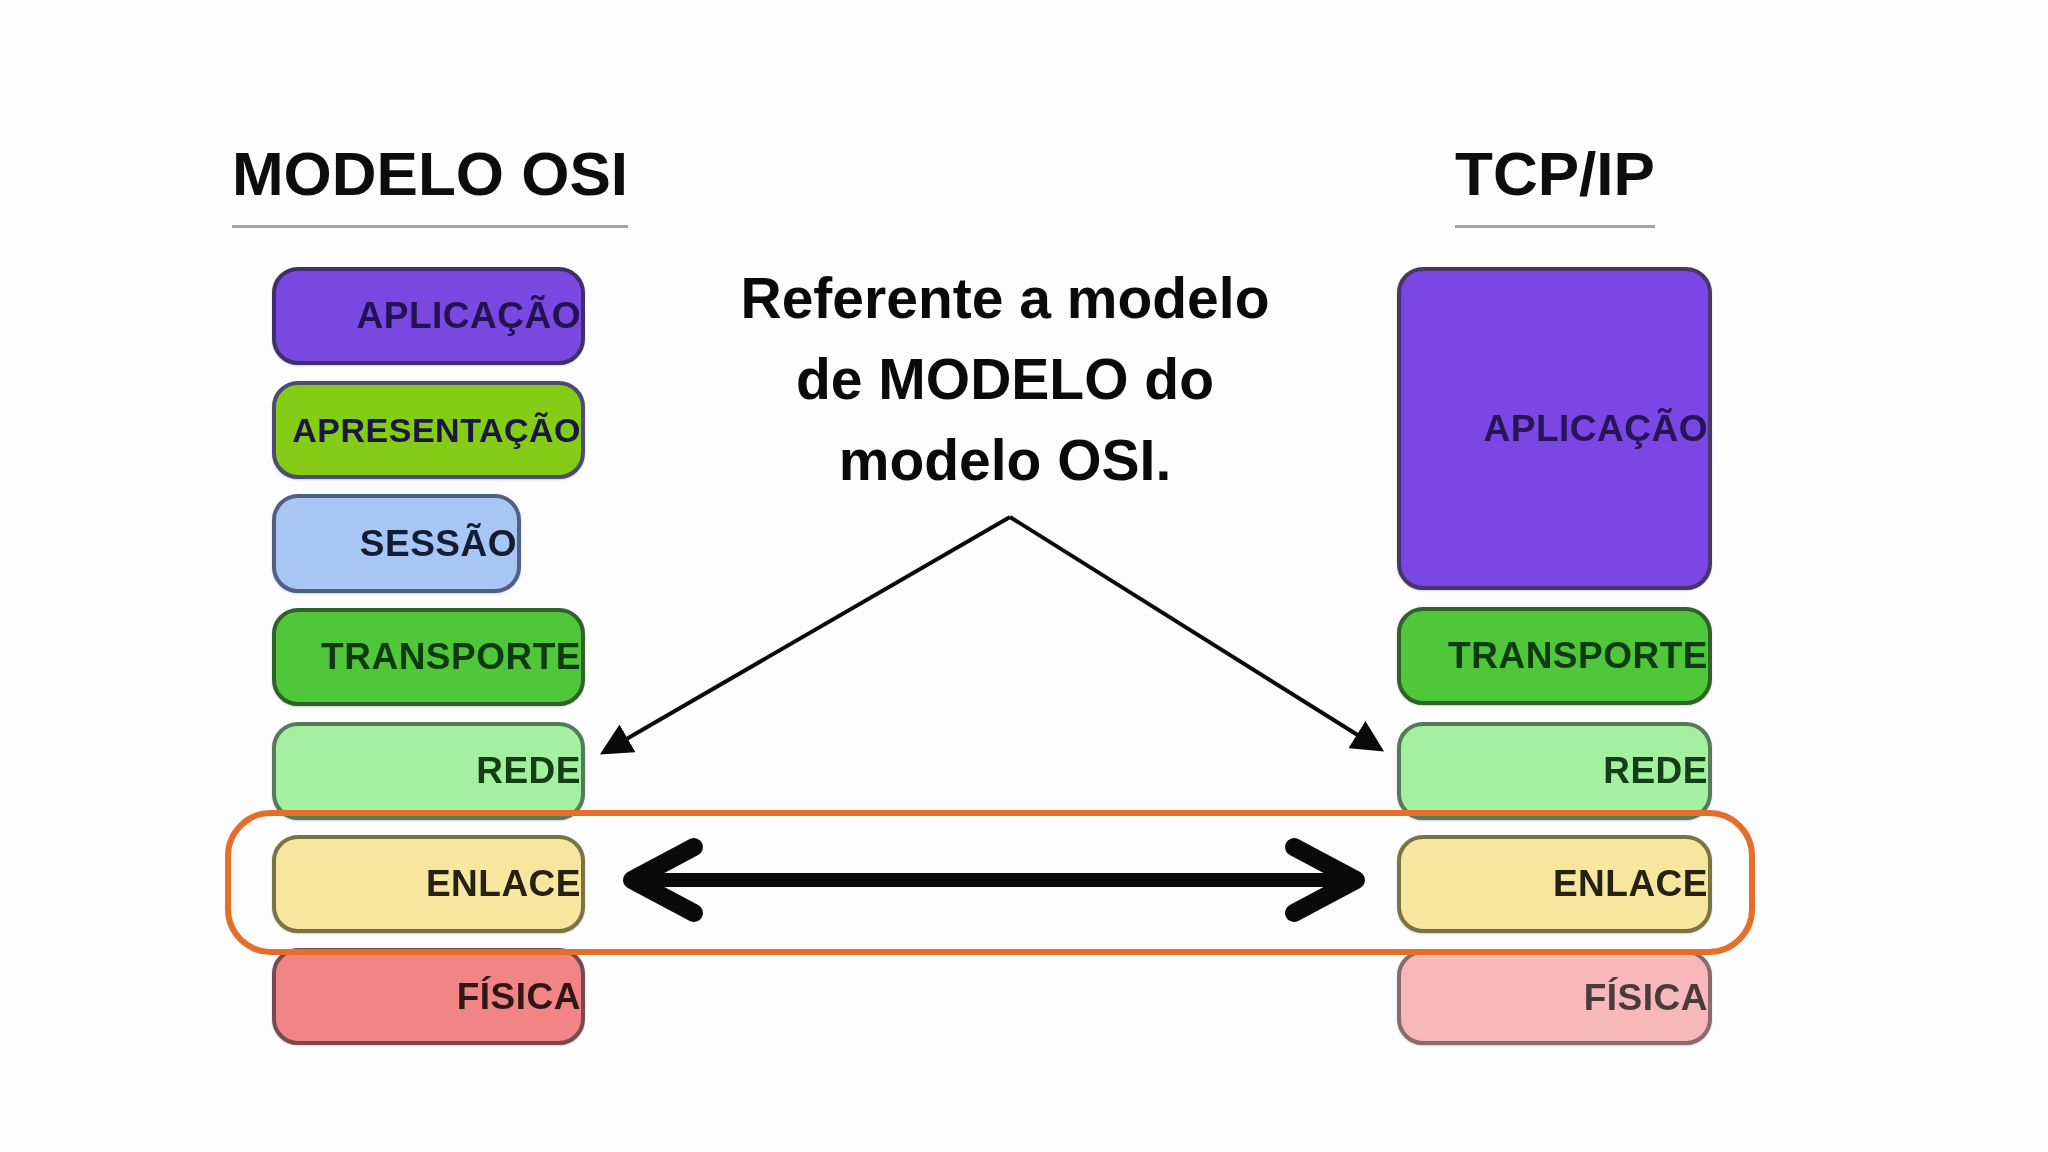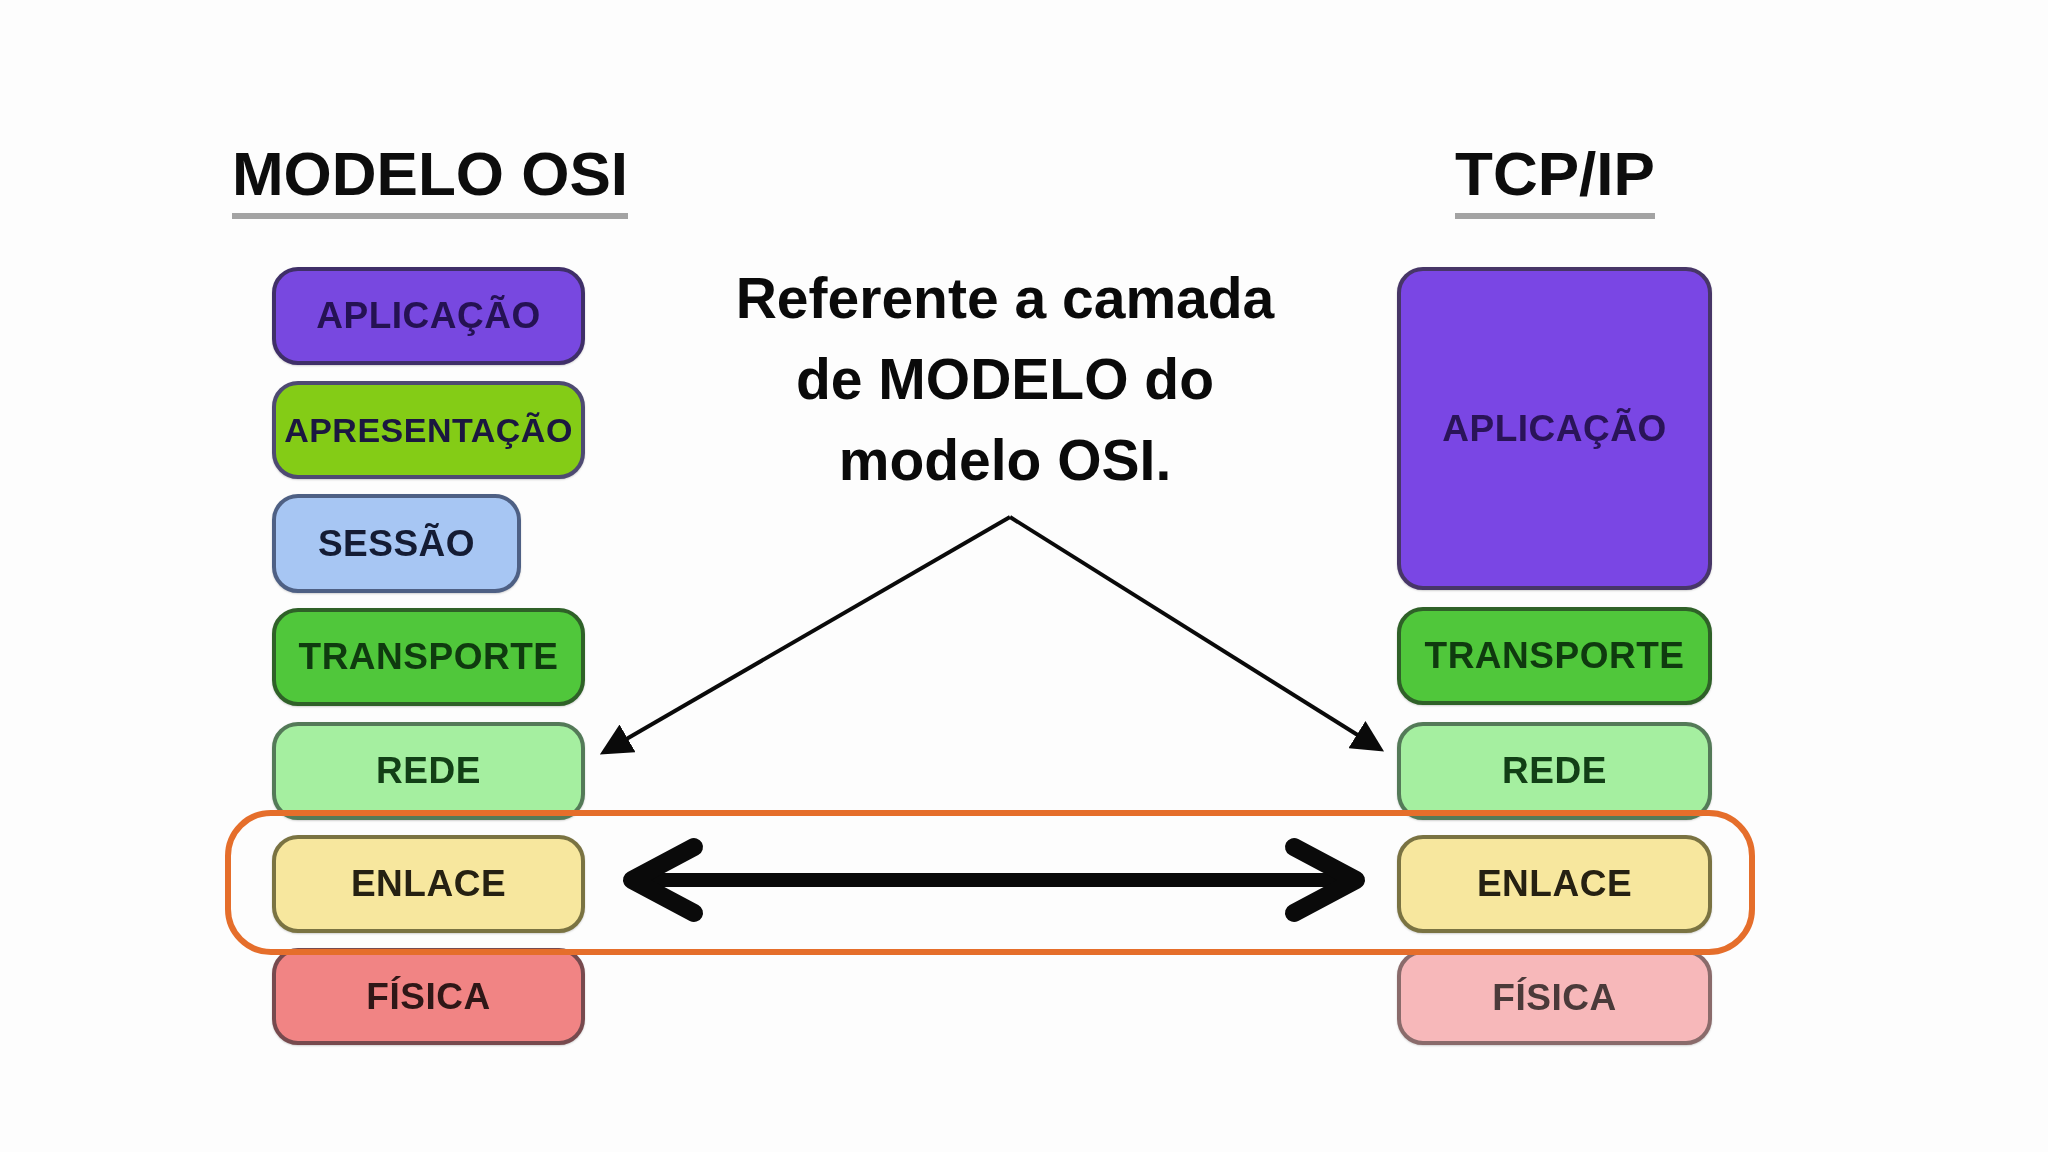--- a/index.html
+++ b/index.html
@@ -13,32 +13,32 @@
   .col-title{
     position:absolute;
     text-align:center;
     font-weight:bold;
     font-size:62px;
     letter-spacing:0px;
     color:#0d0d0d;
   }
   .col-title .underlined{
     display:inline-block;
-    border-bottom:6px solid #a3a3a3;
-    padding-bottom:8px;
+    border-bottom:3px solid #a3a3a3;
+    padding-bottom:20px;
     line-height:1.0;
   }
   .layer-box{
     position:absolute;
     box-sizing:border-box;
     border:4px solid #333;
     border-radius:26px;
     display:flex;
     align-items:center;
-    justify-content:center;
+    justify-content:flex-end;
     box-shadow:0 1px 2px rgba(0,0,0,0.18);
   }
   .layer-label{
     font-weight:bold;
     font-size:37px;
     letter-spacing:0.5px;
     white-space:nowrap;
   }
   .layer-label.small{font-size:34px;}
   .annotation{
@@ -106,21 +106,21 @@
   <div class="layer-box" style="left: 1397px; top: 835px; width: 315px; height: 98px; background: rgb(247, 231, 158); border-color: rgb(122, 115, 66); color: rgb(38, 33, 18);">
     <span class="layer-label">ENLACE</span>
   </div>
   <div class="layer-box" style="left: 1397px; top: 950px; width: 315px; height: 95px; background: rgb(247, 184, 186); border-color: rgb(138, 107, 107); color: rgb(75, 58, 58);">
     <span class="layer-label">FÍSICA</span>
   </div>
 
   <div class="highlight-ring" style="border-color: rgb(229, 110, 43);"></div>
 
   <div class="annotation">
-    <div>Referente a camada</div>
+    <div>Referente a modelo</div>
     <div>de MODELO do</div>
     <div>modelo OSI.</div>
   </div>
 
   <svg class="overlay" width="2048" height="1152" viewBox="0 0 2048 1152">
     <defs>
       <marker id="ah" viewBox="0 0 10 10" refX="8.5" refY="5" markerWidth="8" markerHeight="8" orient="auto-start-reverse">
         <path d="M0,0 L10,5 L0,10 z" fill="#0a0a0a"></path>
       </marker>
     </defs>

